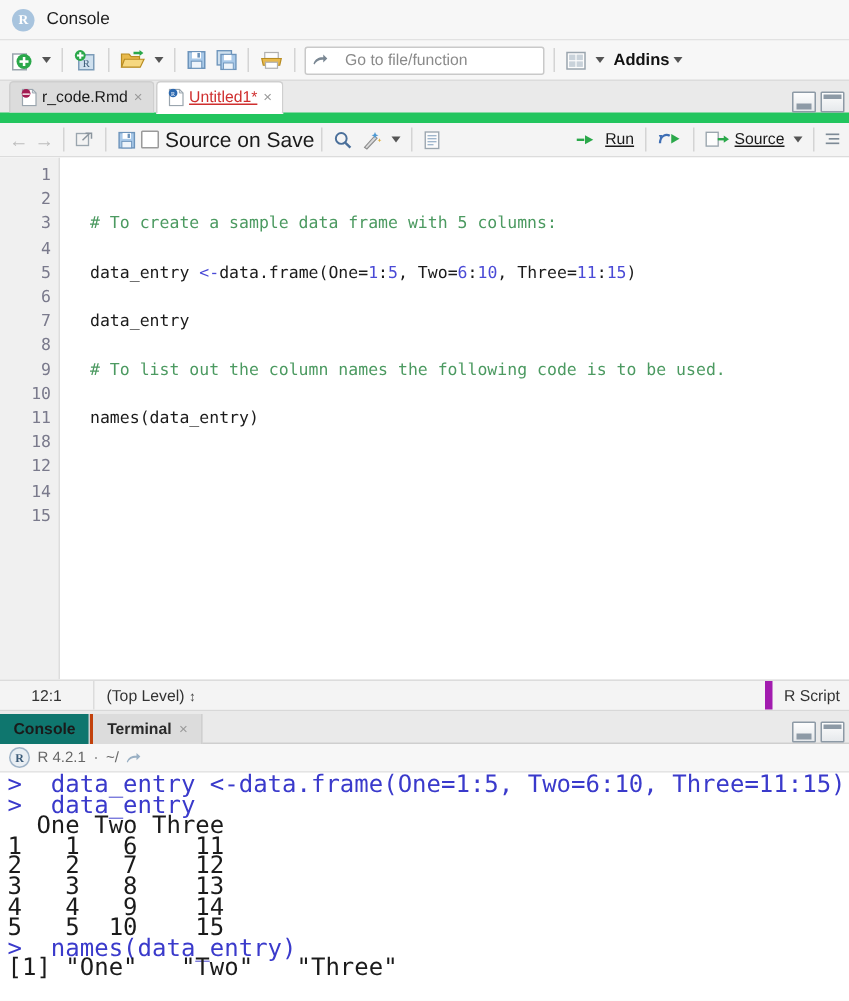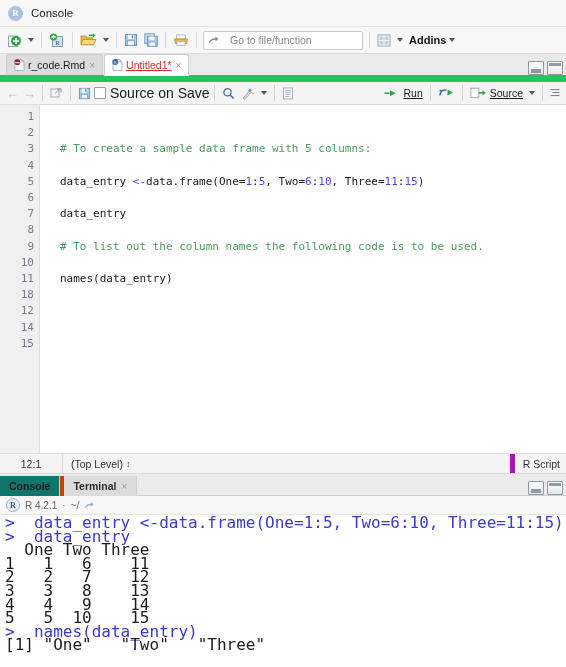--- a/index.html
+++ b/index.html
@@ -297,21 +297,21 @@
     font-weight: bold;
     background: #0f766e;
     border-right: 1px solid #cfcfcf;
     margin-bottom: -1px;
     cursor: default;
   }
   .ctab.inactive {
     background: #dcdcdc;
     font-weight: bold;
     color: #2a2a2a;
-    border-left: 4px solid #c2410c;
+    border-left: 2px solid #c2410c;
   }
   .console-header {
     height: 18px;
     background: #f7f7f7;
     border-bottom: 1px solid #e4e4e4;
     display: flex;
     align-items: center;
     padding-left: 6px;
     font-size: 10px;
     color: #666;

